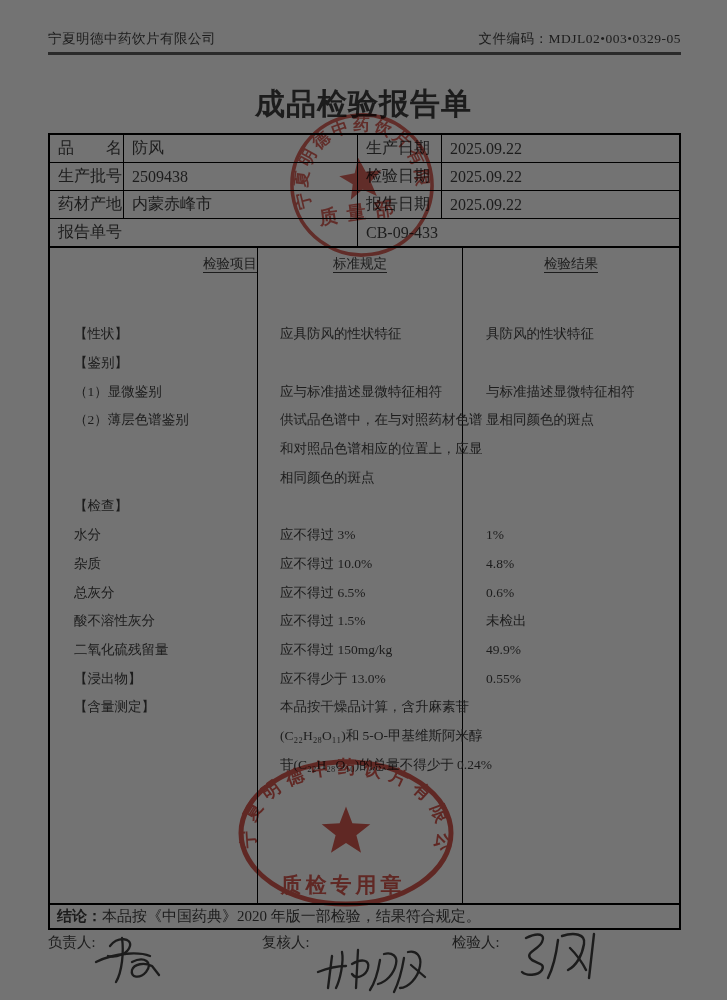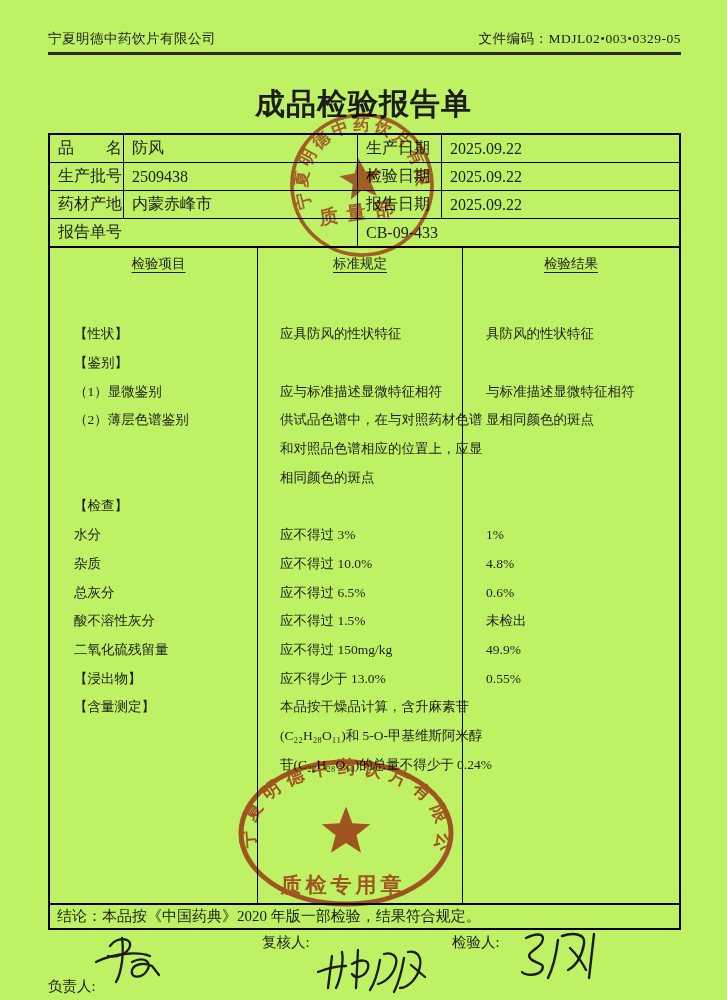--- a/index.html
+++ b/index.html
@@ -1,19 +1,19 @@
 <!DOCTYPE html>
 <html><head>
 <meta charset="utf-8">
 <style>
   * { margin:0; padding:0; box-sizing:border-box; }
   html,body { background:#e8e8e8; }
   .page {
     position:relative; width:727px; height:1000px; margin:0 auto;
-    background:#bef264; overflow:hidden;
+    background:#737373; overflow:hidden;
     font-family:"Liberation Serif","DejaVu Serif",serif;
     color:#1c1c1c;
   }
   
   .hdr-company { position:absolute; left:48px; top:30px; font-size:13.5px; letter-spacing:0.5px; }
   .hdr-code    { position:absolute; right:46px; top:30px; font-size:13.5px; letter-spacing:0.5px; }
   .hdr-rule    { position:absolute; left:48px; top:52px; width:633px; height:2.5px; background:#2a2a2a; }
   .doc-title   { position:absolute; left:0; top:84px; width:727px; text-align:center;
                  font-size:30px; font-weight:bold; letter-spacing:1px; }
   
@@ -33,34 +33,34 @@
   
   .main-table { position:absolute; left:48px; top:246px; width:633px; height:659px;
                 border:2px solid #000; display:flex; font-size:13.5px; }
   .mcol { position:relative; height:100%; border-right:1px solid #000; }
   .mcol:last-child { border-right:none; }
   .mcol1 { width:208px; }
   .mcol2 { width:205px; }
   .mcol3 { flex:1; }
   .mhead { position:absolute; top:7px; left:0; width:100%; text-align:center;
            text-decoration:underline; text-underline-offset:4px; }
-  .mhead-left { text-align:center; padding-left:10px; }
+  .mhead-left { text-align:right; padding-left:10px; }
   .col-lines { position:absolute; top:72px; left:0; width:100%;margin-left:14px; }
   .mcol1 .col-lines { padding-left:10px; }
   .mcol2 .col-lines { padding-left:8px; }
   .mcol3 .col-lines { padding-left:9px; }
   .tline { height:28.7px; display:flex; align-items:center; white-space:pre; overflow:visible; }
   
   .conclusion { position:absolute; left:48px; top:903px; width:633px; height:27px;
                 border:2px solid #000; display:flex; align-items:center;
                 padding-left:7px; font-size:15px; white-space:pre; }
-  .conclusion b { font-weight:normal; }
+  .conclusion b { font-weight:bold; }
   
   .sig-label { position:absolute; top:933px; font-size:14.5px; }
-  .sig-resp    { left:48px;margin-top:44px; }
+  .sig-resp    { left:48px; }
   .sig-review  { left:262px; }
   .sig-inspect { left:452px; }
   .sig-svg { position:absolute; }
   
   .stamp { position:absolute; mix-blend-mode:multiply; pointer-events:none; }
   .stamp-top    { left:285px; top:108px; opacity:0.82; }
   .stamp-bottom { left:230px; top:752px; opacity:0.88; }
 </style>
 </head>
 <body>

